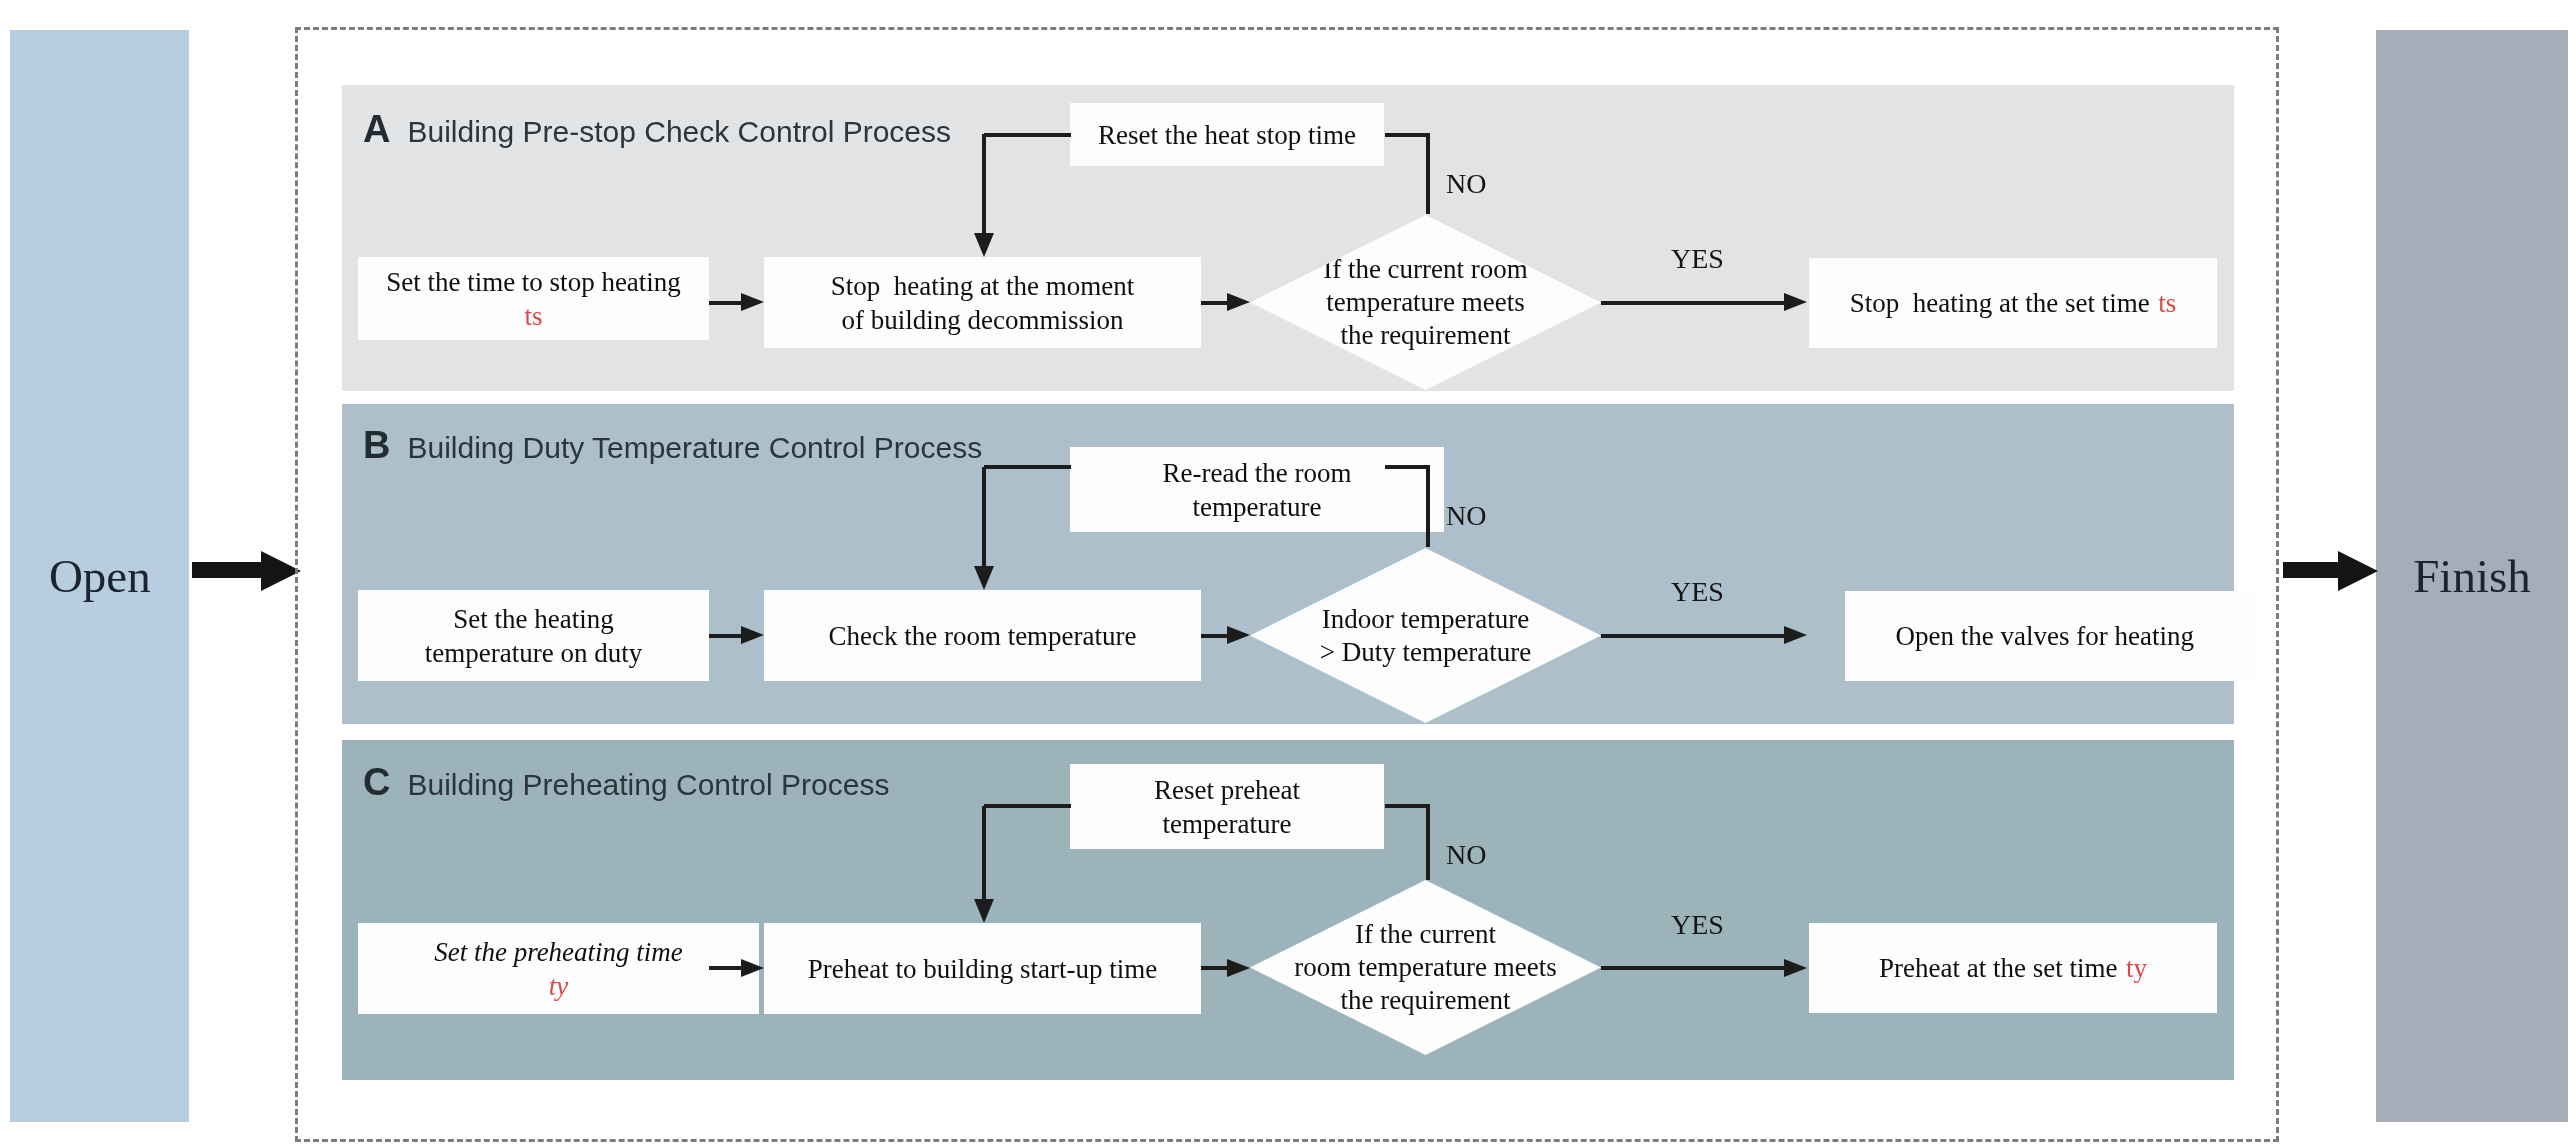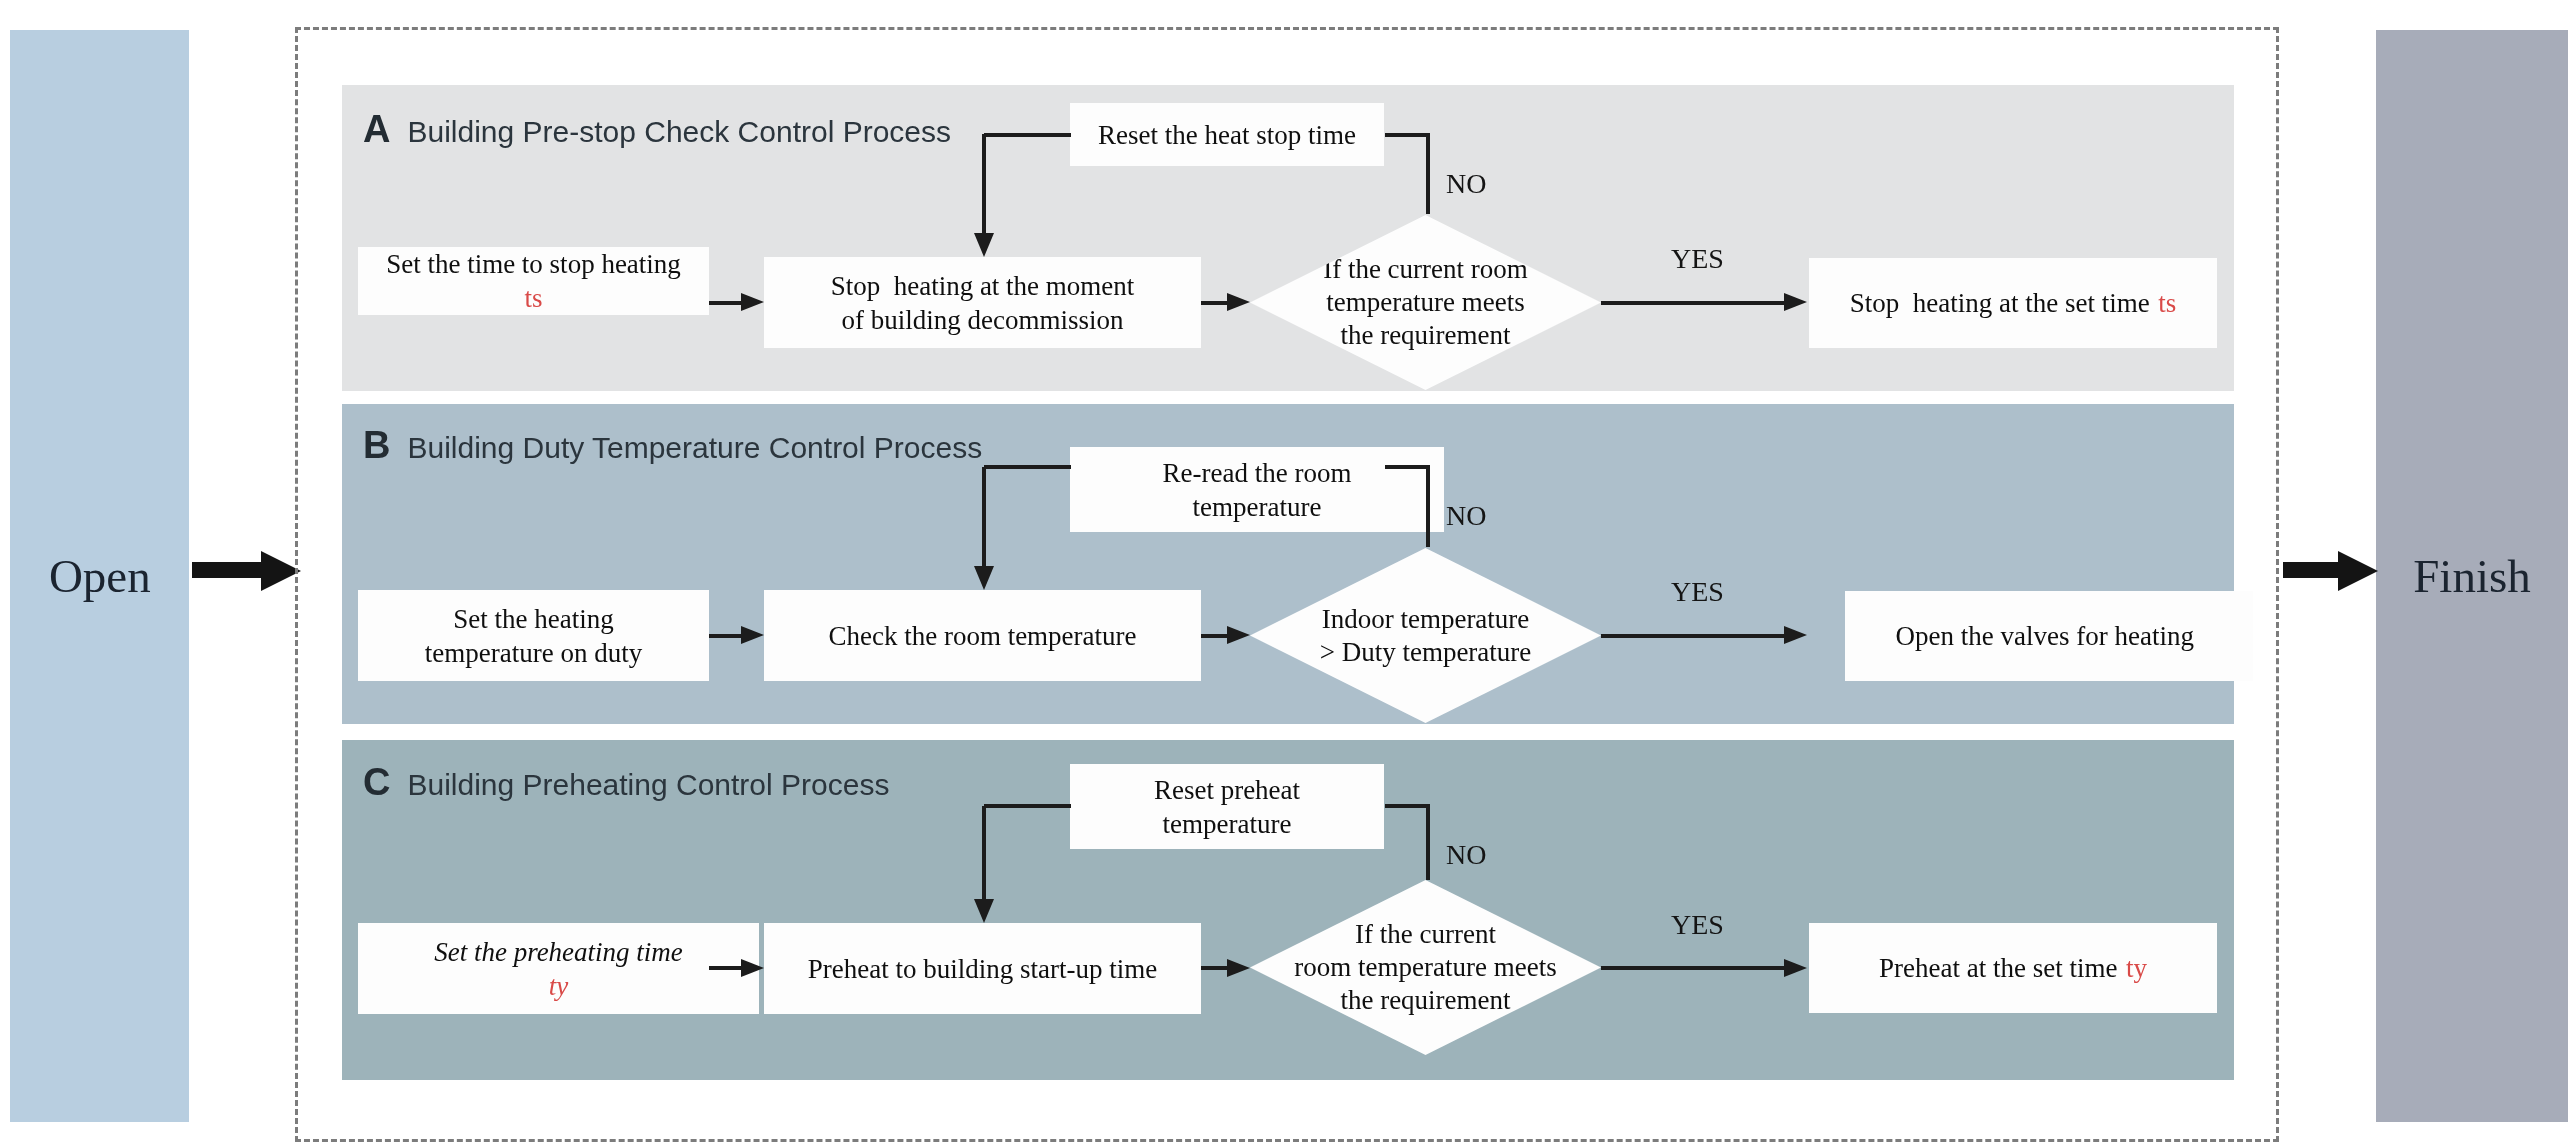--- a/index.html
+++ b/index.html
@@ -73,21 +73,21 @@
   <div class="big-head" style="left:2338px;top:551px;"></div>
 
   <div class="dash-frame"></div>
 
   <div class="panel" style="top:85px;height:306px;background:var(--panel-a-bg);"></div>
   <div class="header" style="left:363px;top:108px;">
     <span class="letter">A</span>
     <span class="title">Building Pre-stop Check Control Process</span>
   </div>
 
-  <div class="fbox" style="left:358px;top:247px;width:351px;height:68px;">
+  <div class="fbox" style="left:358px;top:257px;width:351px;height:83px;">
     <span>Set the time to stop heating</span>
     <span></span>
     <span class="red">ts</span>
   </div>
   <div class="hline" style="left:709px;top:301px;width:34px;"></div>
   <div class="arr-r" style="left:741px;top:293px;"></div>
   <div class="fbox" style="left:764px;top:257px;width:437px;height:91px;">
     <span>Stop  heating at the moment</span>
     <span>of building decommission</span>
   </div>

